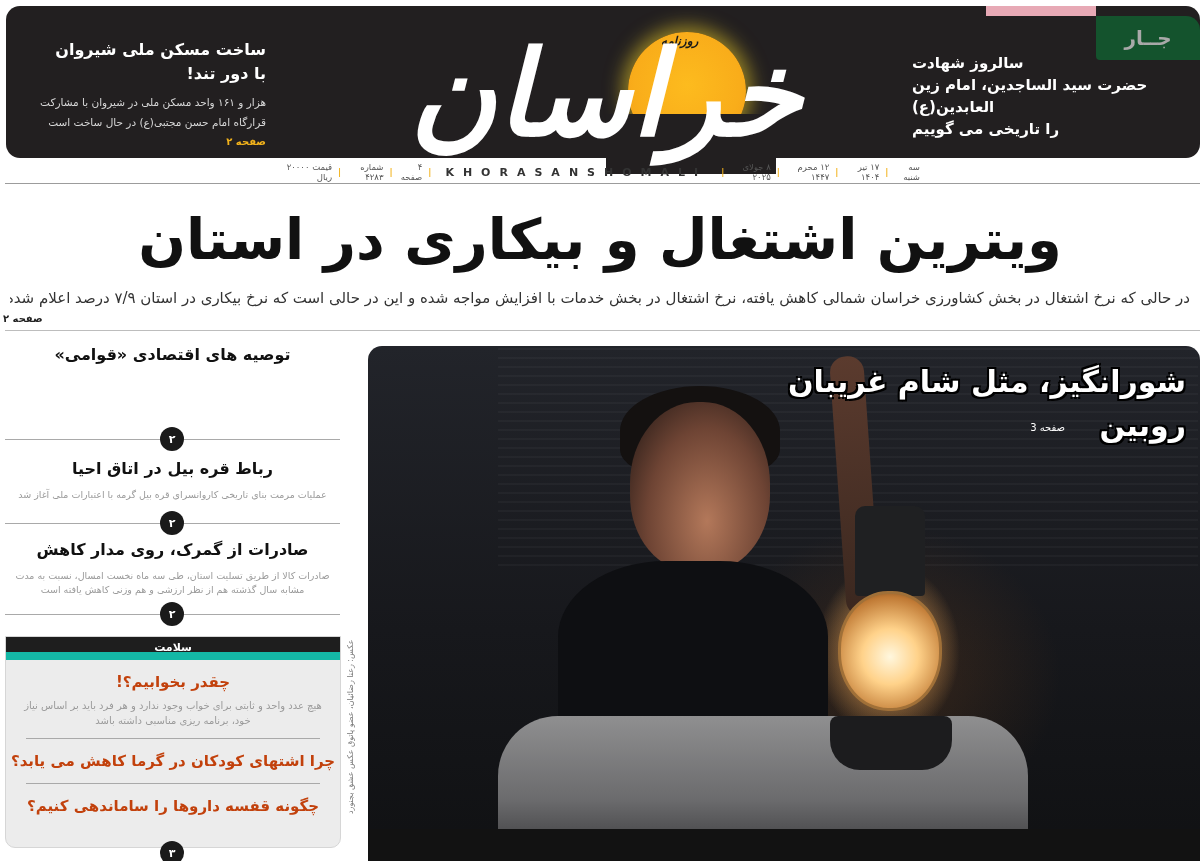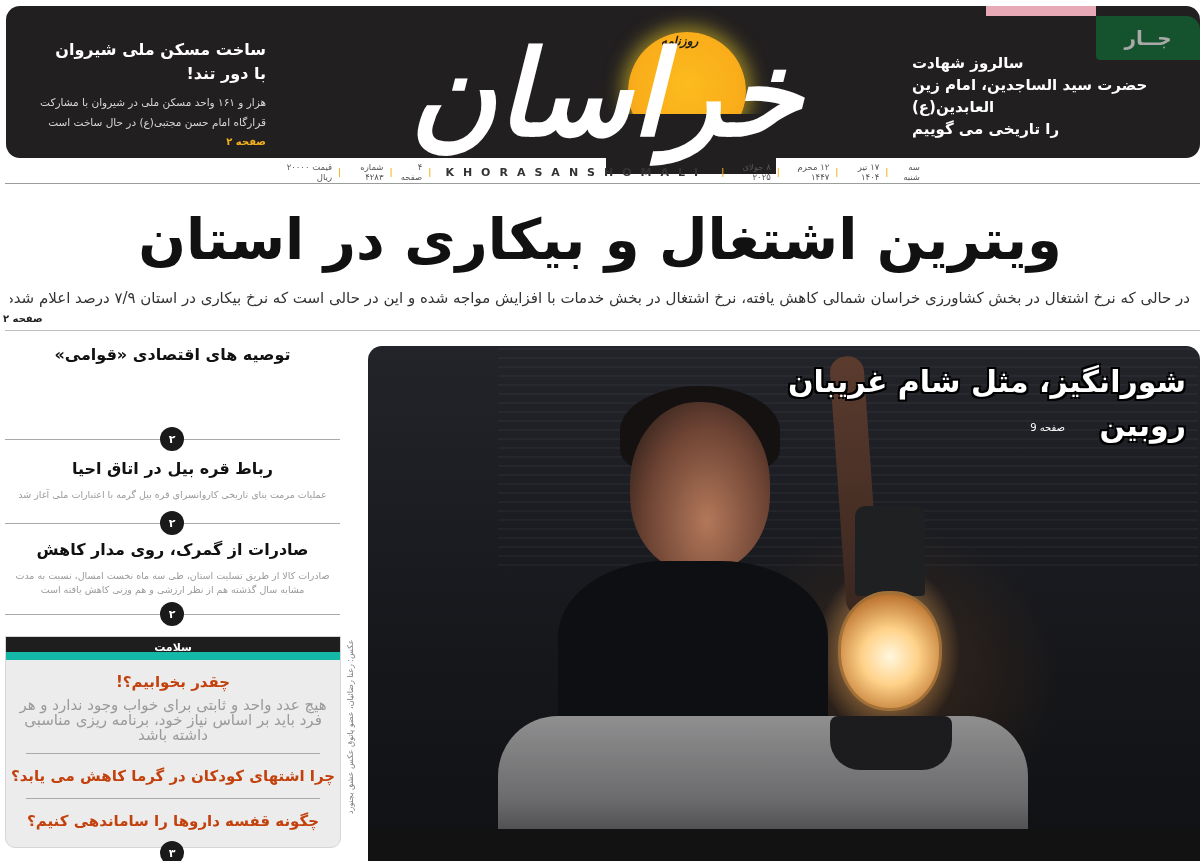--- a/index.html
+++ b/index.html
@@ -79,21 +79,21 @@
   .health {
     position: absolute; left: 5px; top: 636px; width: 336px; height: 212px;
     background: #ececec; border: 1px solid #d6d6d6; border-radius: 0 0 10px 10px;
   }
   .health-head {
     height: 23px; background: #1e1e1e; color: #fff; text-align: center;
     font: bold 11px "DejaVu Sans", sans-serif; line-height: 22px; border-bottom: 8px solid #14b8a6;
   }
   .health-item { text-align: center; direction: rtl; }
   .health-item h4 { font: bold 15px "DejaVu Sans", sans-serif; color: #c2410c; line-height: 24px; }
-  .health-item p { font-size: 15px; color: #9a9a9a; line-height: 15px; margin-top: 4px; padding: 0 10px; }
+  .health-item p { font-size: 10px; color: #9a9a9a; line-height: 15px; margin-top: 4px; padding: 0 10px; }
   .health-rule { height: 1px; background: #a9a9a9; margin: 0 20px; }
 
   .credit {
     position: absolute; left: 346px; top: 640px; width: 16px; height: 220px;
     writing-mode: vertical-rl; transform: rotate(180deg); direction: rtl;
     font-size: 8px; color: #777; white-space: nowrap; overflow: hidden;
   }
 
   
   .photo {
@@ -222,16 +222,16 @@
   <div class="legs"></div>
   <div class="lantern-top"></div>
   <div class="lantern-glass"></div>
   <div class="lantern-base"></div>
   <div class="ground"></div>
 
   <div class="photo-title">
     <div>شورانگیز، مثل شام غریبان</div>
     <div>
       <span>روبین</span>
-      <span class="page">صفحه 9</span>
+      <span class="page">صفحه 3</span>
     </div>
   </div>
 </div>
 
 </body></html>

